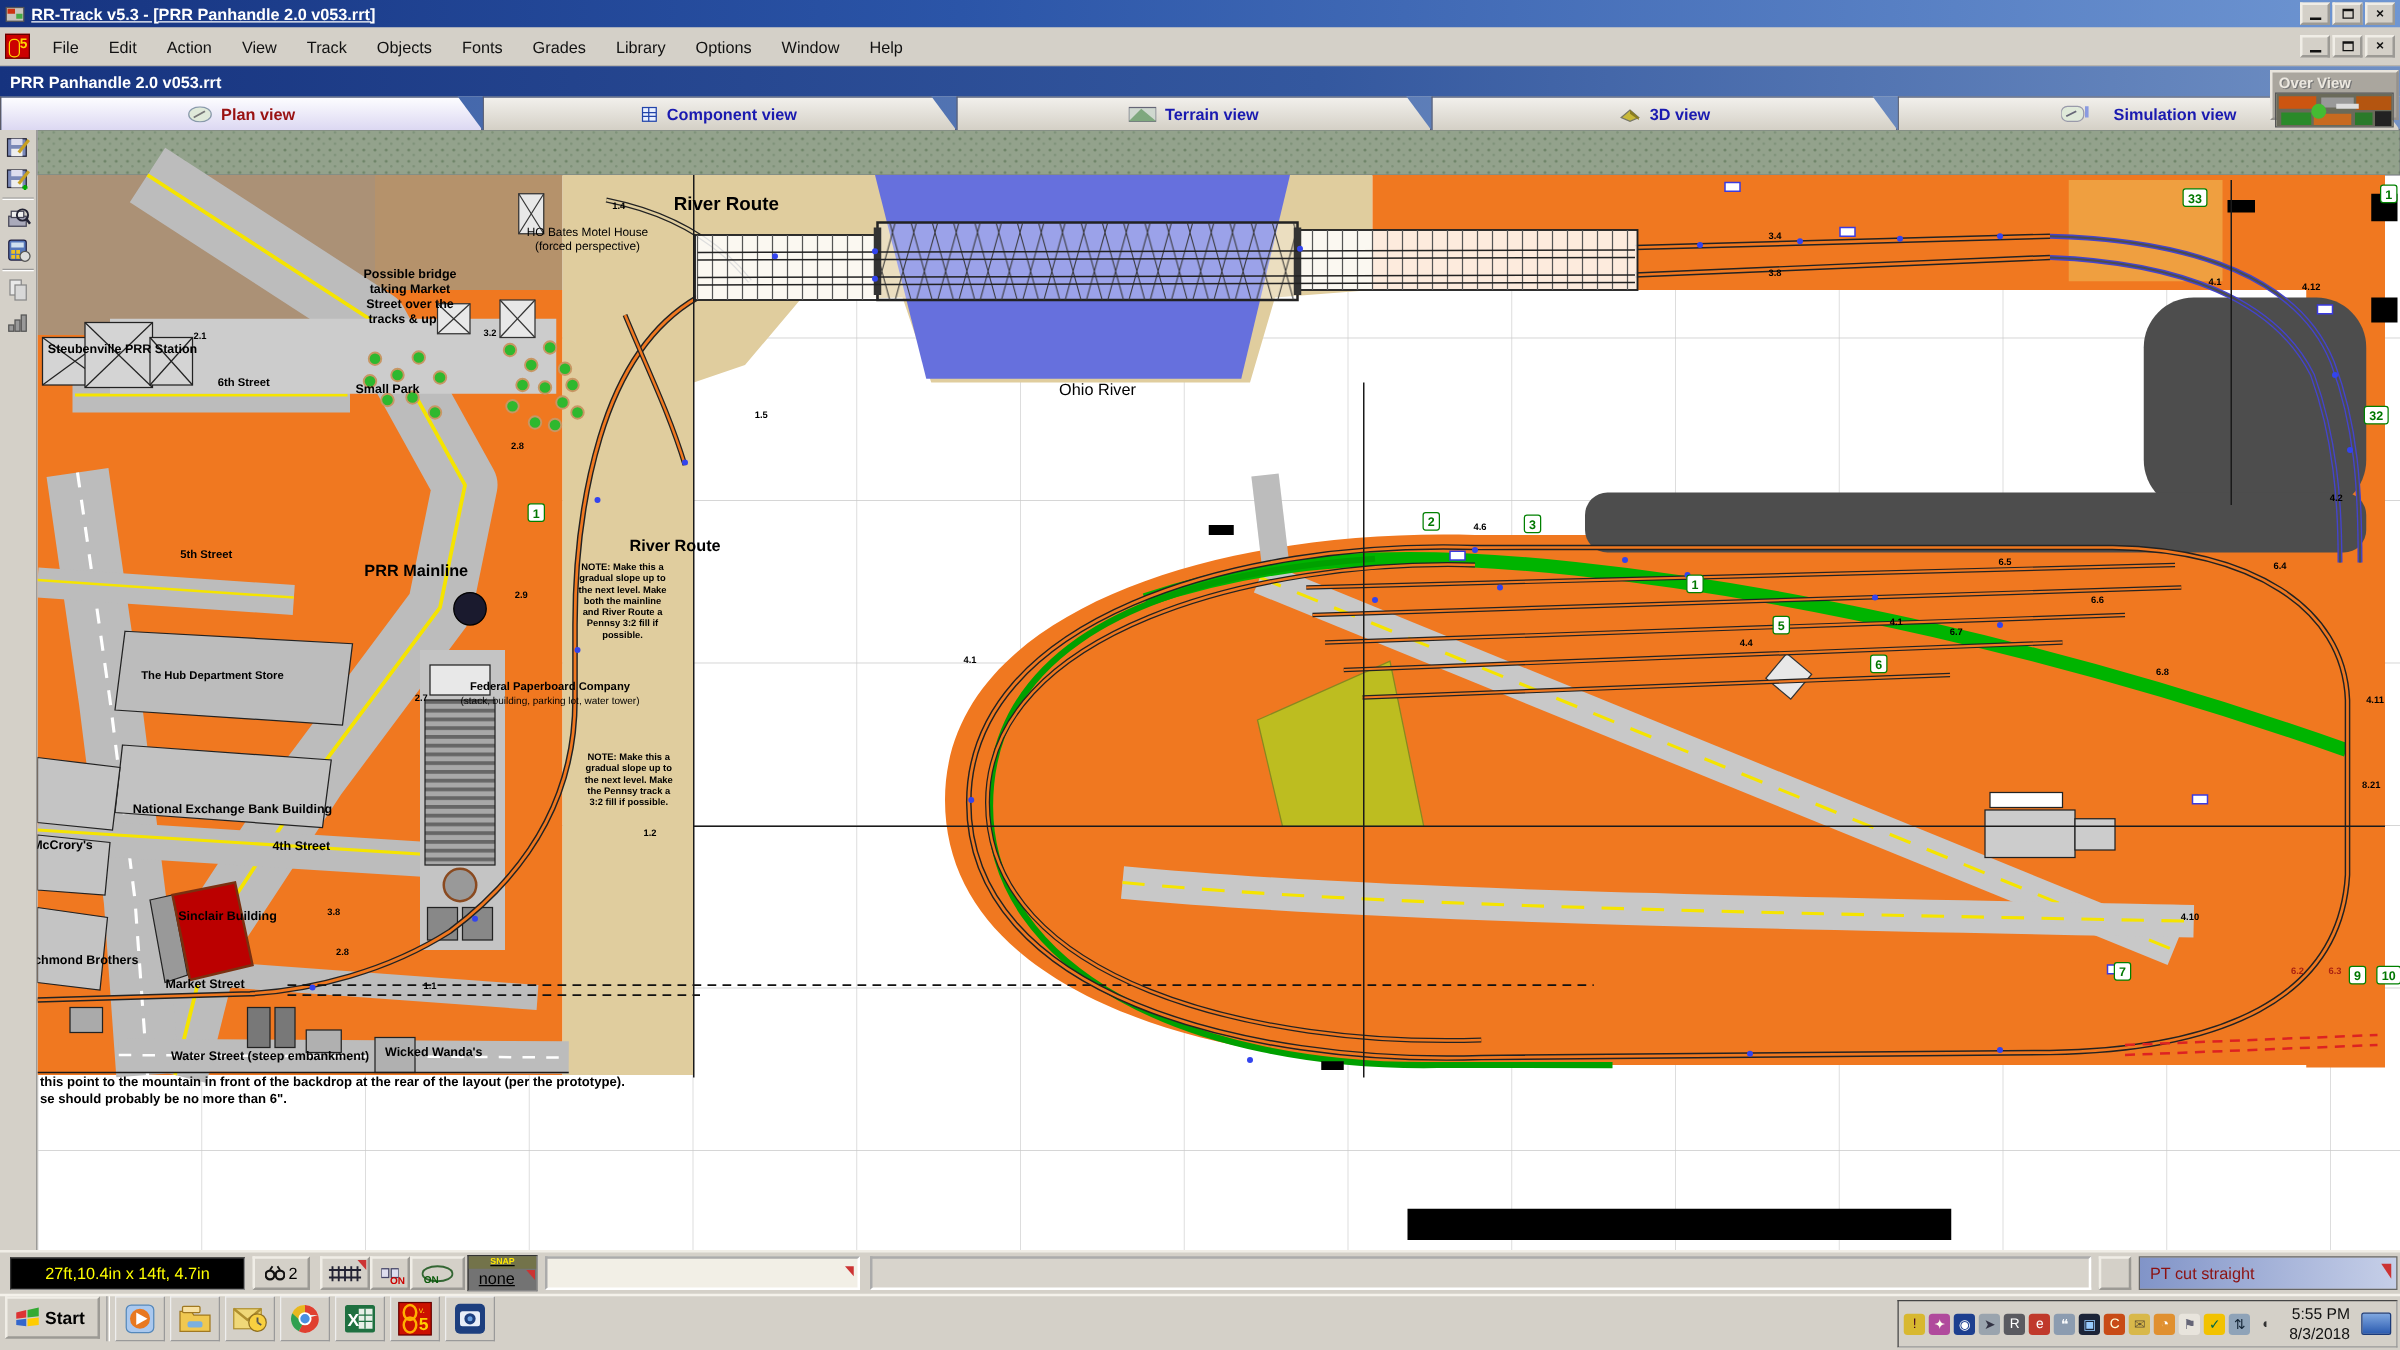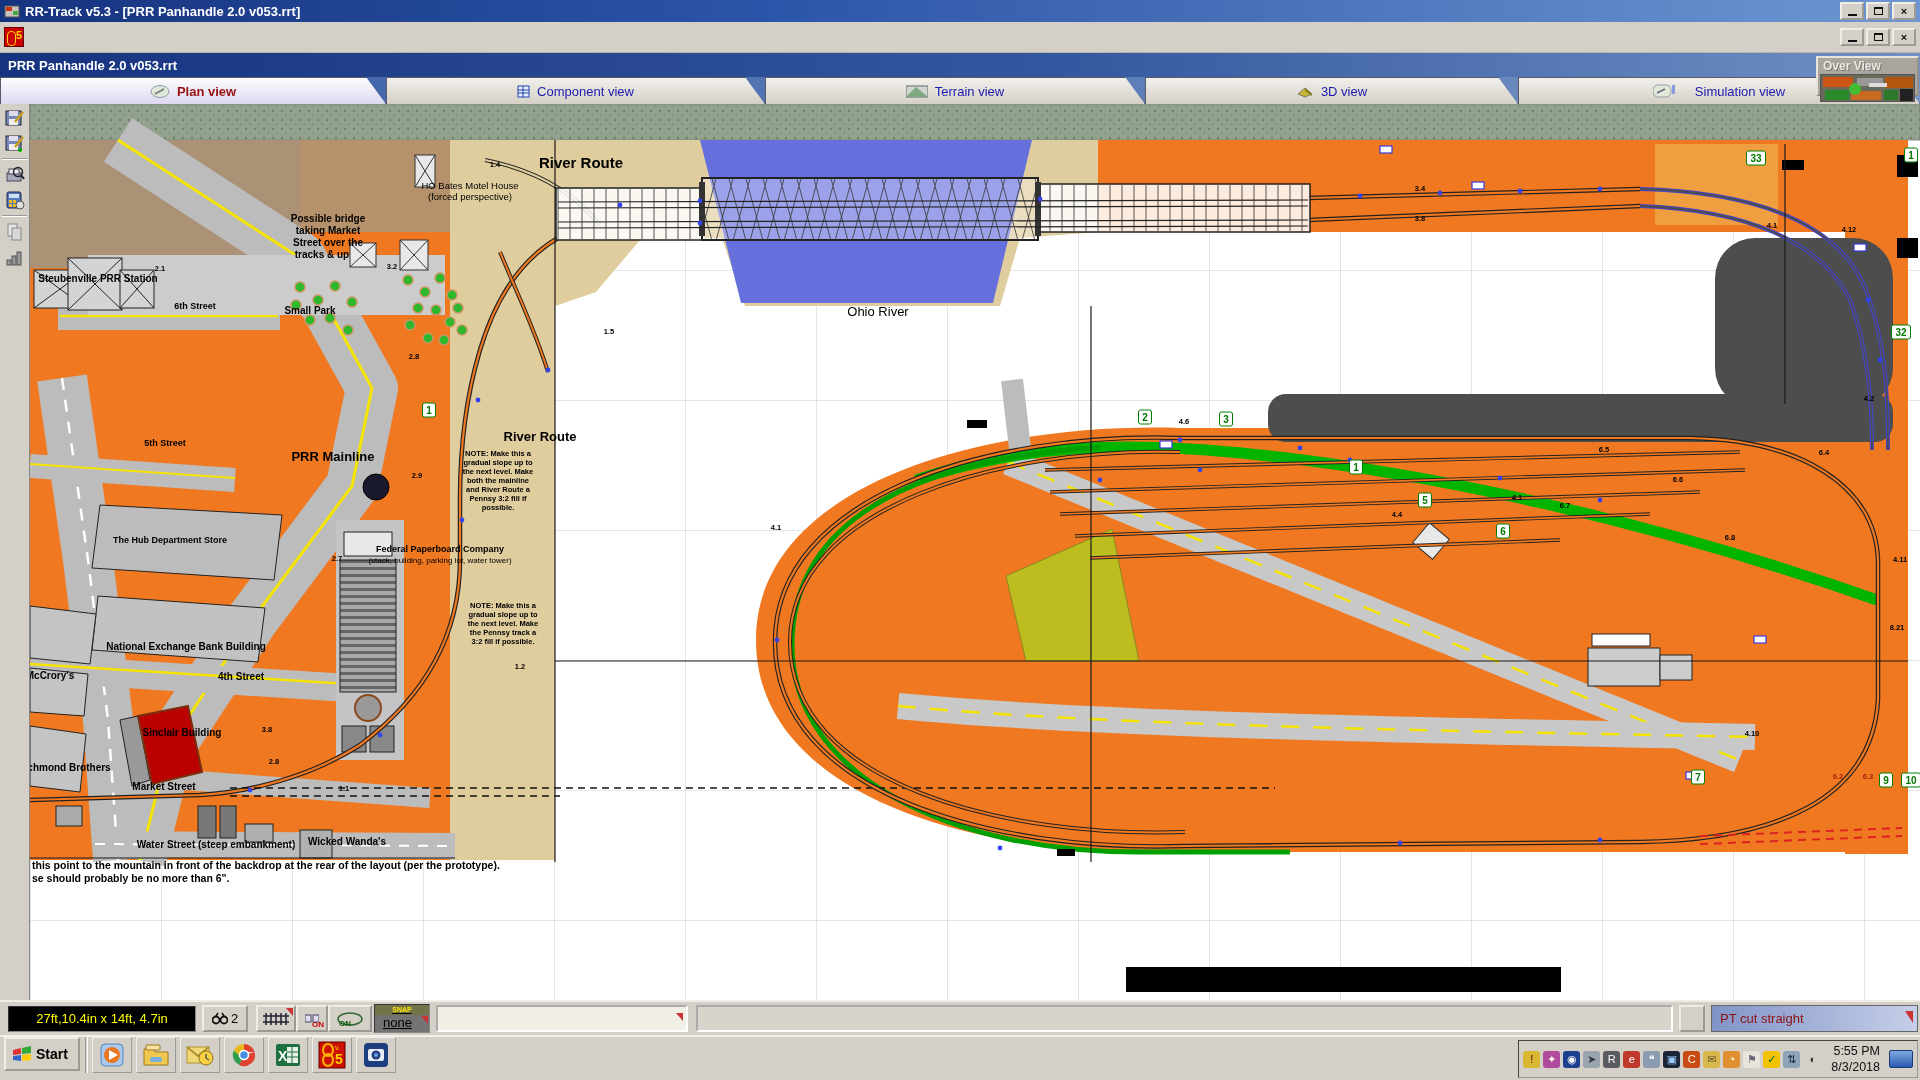--- a/index.html
+++ b/index.html
@@ -3,21 +3,21 @@
 <meta charset="utf-8">
 <style>
   * { margin:0; padding:0; box-sizing:border-box; }
   html,body { width:1920px; height:1080px; overflow:hidden; }
   body { position:relative; font-family:"Liberation Sans", sans-serif; background:#d4d0c8; }
 
   
   #titlebar { position:absolute; left:0; top:0; width:1920px; height:22px;
     background:linear-gradient(90deg,#16337f 0%,#2b55a8 40%,#6f96d2 100%);
     color:#fff; display:flex; align-items:center; padding-left:4px; }
-  #titlebar .ttext { font-size:13px; font-weight:bold; margin-left:5px; }
+  #titlebar .ttext { font-size:13px; font-weight:bold; margin-left:5px;text-decoration:underline; }
   .winbtns { position:absolute; right:4px; top:2px; display:flex; gap:2px; }
   .wbtn { width:24px; height:18px; background:#d4d0c8; border:2px outset #f0ede6;
     font-size:11px; font-weight:bold; color:#111; display:flex; align-items:center; justify-content:center; line-height:1; }
   .wbtn .restore { width:9px; height:8px; border:1px solid #111; border-top:2px solid #111; position:relative; }
   .wbtn .minim { width:9px; height:3px; border-bottom:2px solid #111; margin-top:7px; }
 
   
   #menubar { position:absolute; left:0; top:22px; width:1920px; height:31px;
     background:#d4d0c8; display:flex; align-items:center; border-bottom:1px solid #b8b4ac; }
   #menu-items { display:flex; margin-left:6px; }
@@ -32,21 +32,21 @@
   #docbar { position:absolute; left:0; top:53px; width:1920px; height:24px;
     background:linear-gradient(90deg,#16337f 0%,#34589f 55%,#7090c4 100%);
     color:#fff; font-size:13px; font-weight:bold; display:flex; align-items:center; padding-left:8px; }
 
   
   #tabbar { position:absolute; left:0; top:77px; width:1920px; height:27px;
     background:linear-gradient(90deg,#3a5ea6,#7593c4); }
   .tab { position:absolute; top:0; height:27px; display:flex; align-items:center; justify-content:center; gap:7px;
     font-size:13px; border:1px solid #5a5a66; border-bottom:none;
     clip-path:polygon(0 0, calc(100% - 20px) 0, 100% 100%, 0 100%); }
-  .tab.inactive { background:linear-gradient(#f2f0ec,#d4d0c6); color:#1a1ab0; }
+  .tab.inactive { background:linear-gradient(#f2f0ec,#d4d0c6); color:#1a1ab0;font-weight:bold; }
   .tab.active { background:linear-gradient(#fdfdff,#dcd8f2); color:#991111; font-weight:bold; z-index:3; }
   .tabicon { display:inline-block; }
 
   
   #overview { position:absolute; right:1px; top:56px; width:103px; height:40px;
     background:#aaa69e; border:2px outset #e8e4dc; z-index:9; }
   #overview .ovtitle { font-size:12px; font-weight:bold; color:#ece8e0; text-shadow:1px 1px 0 #777; padding:1px 0 0 5px; }
   #overview svg { display:block; margin:1px auto 0; border:1px solid #555; }
 
   
@@ -110,20 +110,34 @@
       </div>
     <div class="wbtn">
         <div class="restore"></div>
       </div>
     <div class="wbtn">×</div>
   </div>
 </div>
 
 <div id="menubar">
   <div id="app-mini-icon"></div>
+  <div id="menu-items">
+      <span class="mitem">File</span>
+      <span class="mitem">Edit</span>
+      <span class="mitem">Action</span>
+      <span class="mitem">View</span>
+      <span class="mitem">Track</span>
+      <span class="mitem">Objects</span>
+      <span class="mitem">Fonts</span>
+      <span class="mitem">Grades</span>
+      <span class="mitem">Library</span>
+      <span class="mitem">Options</span>
+      <span class="mitem">Window</span>
+      <span class="mitem">Help</span>
+    </div>
   <div class="winbtns">
     <div class="wbtn">
         <div class="minim"></div>
       </div>
     <div class="wbtn">
         <div class="restore"></div>
       </div>
     <div class="wbtn">×</div>
   </div>
 </div>

